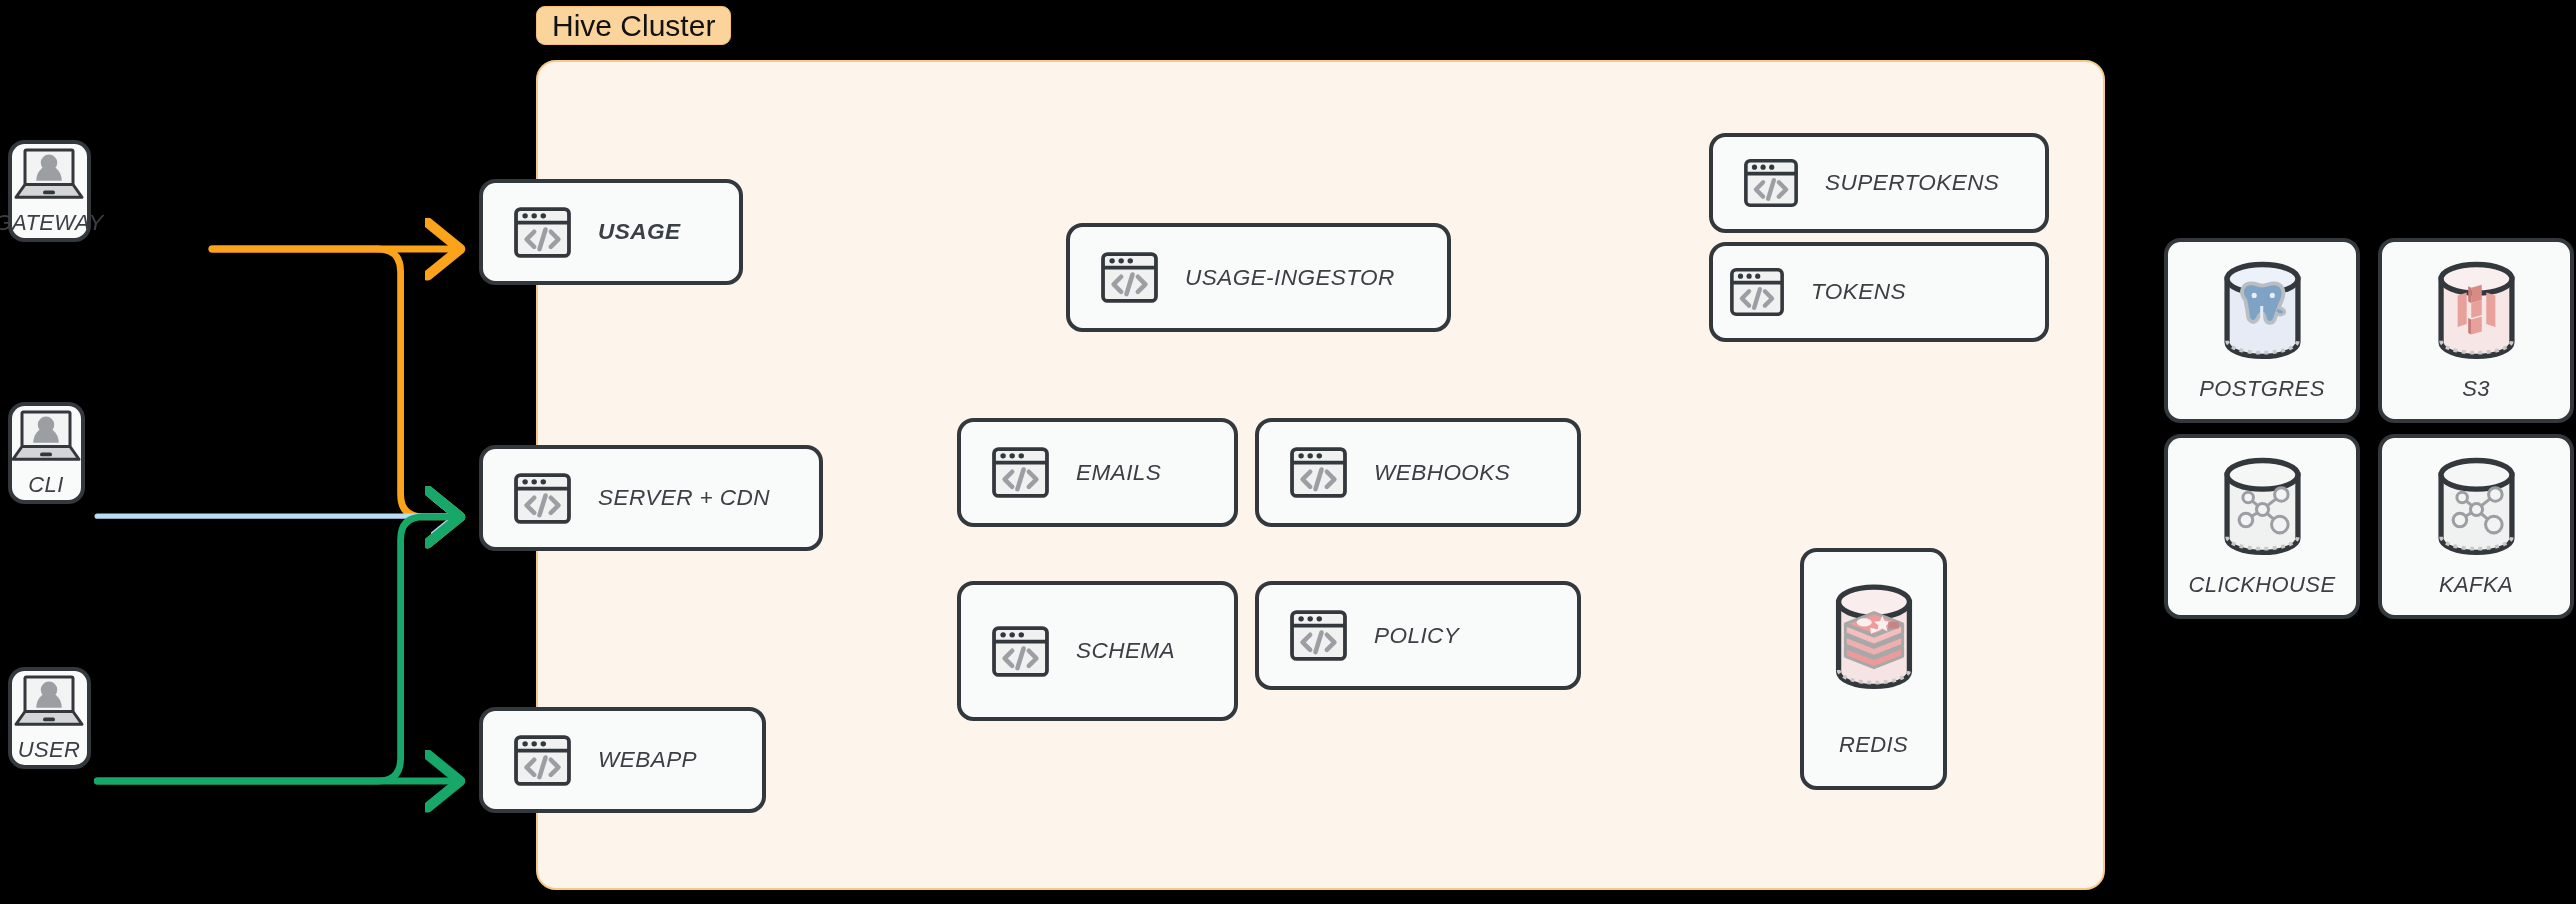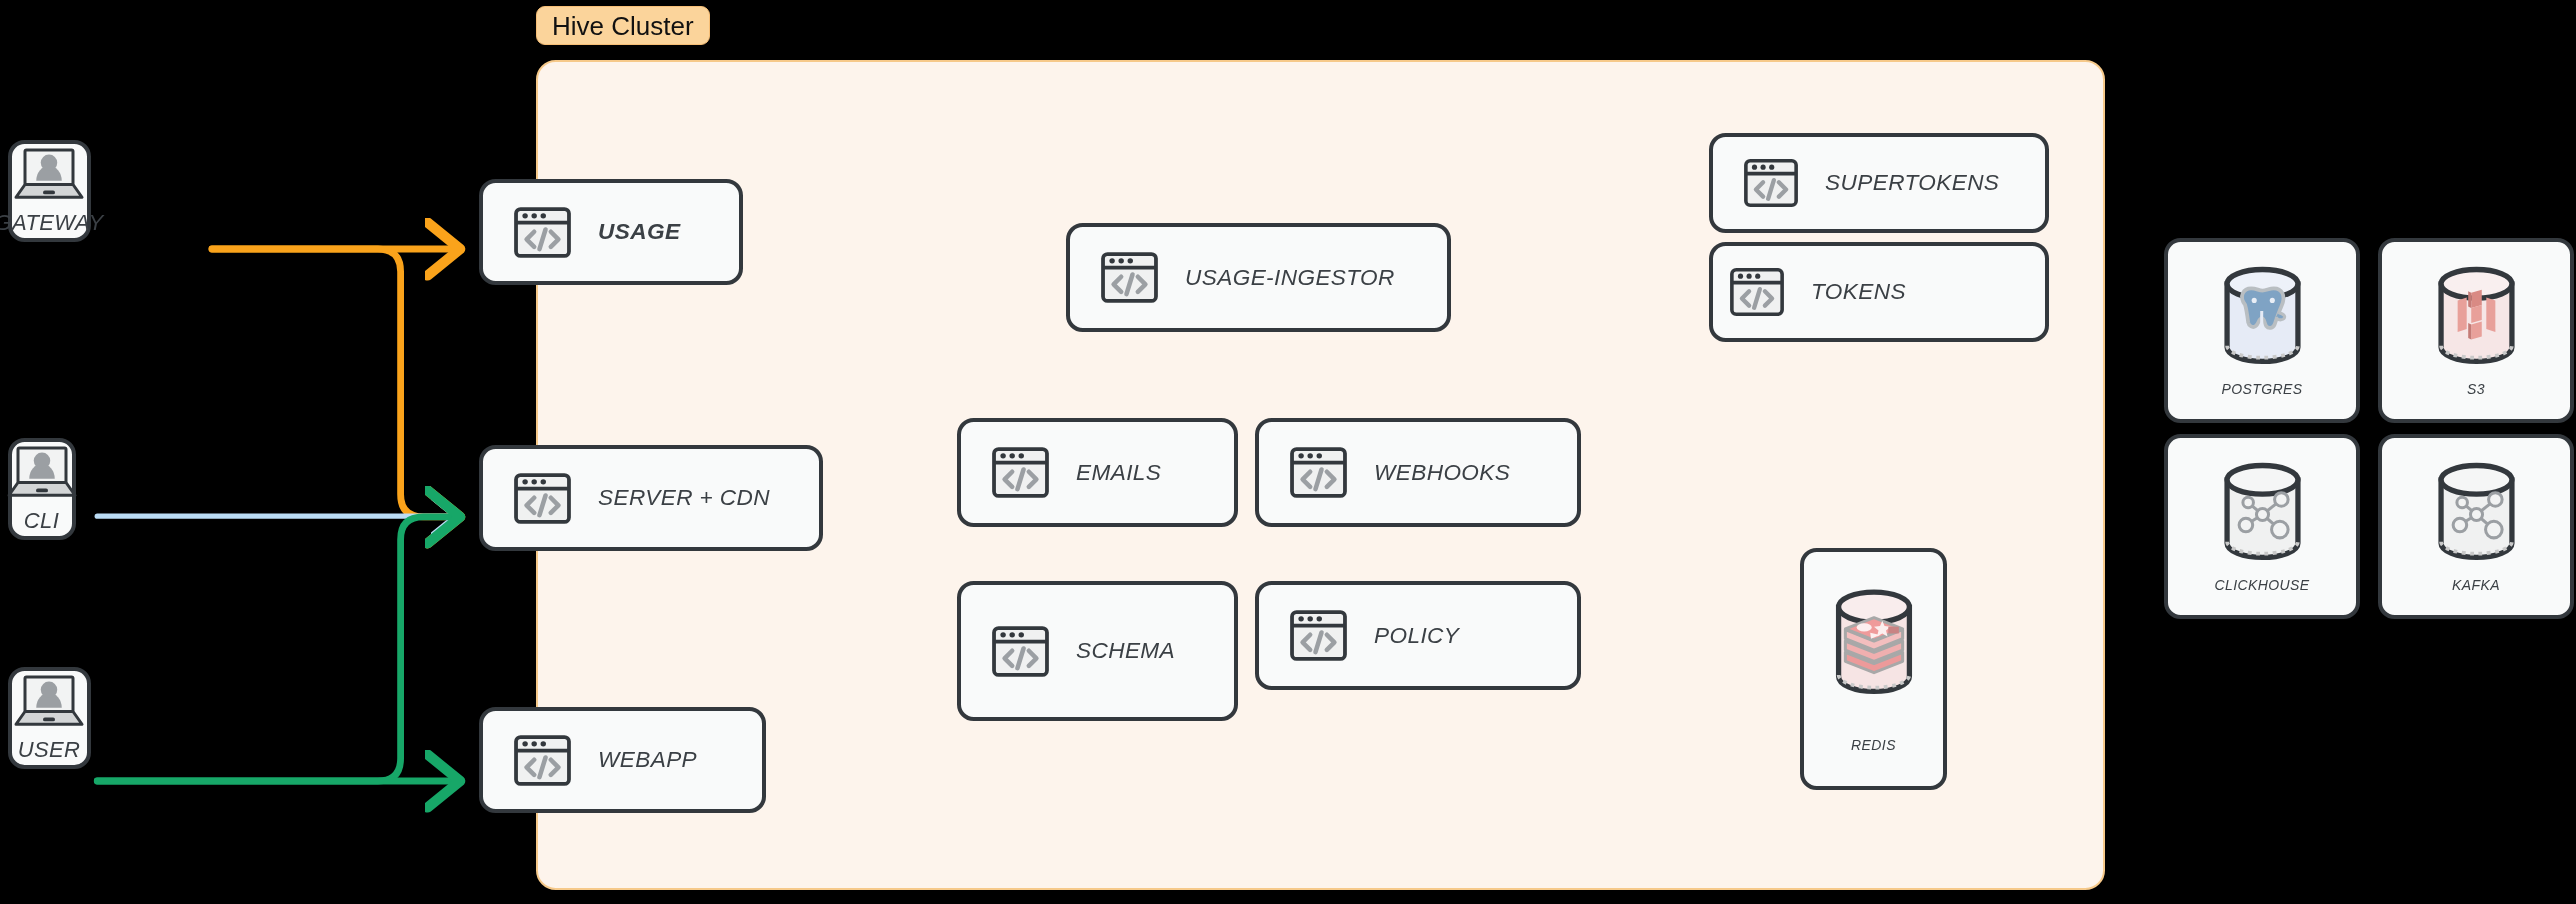--- a/index.html
+++ b/index.html
@@ -39,21 +39,21 @@
     left: 536px;
     top: 6px;
     height: 39px;
     padding: 0 15px;
     display: flex;
     align-items: center;
     background: #FBD49B;
     border: 1.5px solid #F6BE76;
     border-radius: 9px;
     color: #111111;
-    font-size: 26px;
+    font-size: 30px;
     line-height: 1;
     box-sizing: border-box;
   }
 
   
   .node {
     position: absolute;
     background: #F9FAFA;
     border: 4.5px solid #33383D;
     border-radius: 16.6px;
@@ -81,21 +81,21 @@
   .node-label {
     font-style: italic;
     color: #3B4045;
     font-size: 22.6px;
     letter-spacing: 0.4px;
     white-space: nowrap;
     text-align: center;
   }
   .node.service .node-label { font-size: 22.6px; }
   .node.client  .node-label { font-size: 22px; }
-  .node.store   .node-label { font-size: 14px; }
+  .node.store   .node-label { font-size: 22px; }
 
   .icon-wrap { flex: none; display: block; line-height: 0; }
 
   
   #wires {
     position: absolute;
     left: 0; top: 0;
     width: 2576px;
     height: 904px;
     z-index: 2;
@@ -141,21 +141,21 @@
         <path d="M31,46 a17,20 0 0 1 34,0 z" fill="#9B9FA3"></path>
         <circle cx="48" cy="22" r="11" fill="#9B9FA3"></circle>
         <line x1="16" y1="51" x2="80" y2="51" stroke="#33383D" stroke-width="3" stroke-dasharray="5 4"></line>
         <path d="M16,51 L80,51 L92,68 L4,68 Z" fill="#D3D5D6" stroke="#33383D" stroke-width="4" stroke-linejoin="round"></path>
         <rect x="40" y="59" width="16" height="5" rx="2.5" fill="#33383D"></rect>
       </svg>
     </span>
     <span class="node-label">GATEWAY</span>
   </div>
 
-  <div class="node client" style="left:7.5px; top:402px; width:68px; height:102px;margin-top:36px;">
+  <div class="node client" style="left:7.5px; top:402px; width:77px; height:102px;">
     <span class="icon-wrap">
       <svg width="72" height="56" viewBox="0 0 96 74">
         <rect x="16" y="5" width="64" height="46" rx="2" fill="#F2F3F3" stroke="#33383D" stroke-width="4"></rect>
         <path d="M31,46 a17,20 0 0 1 34,0 z" fill="#9B9FA3"></path>
         <circle cx="48" cy="22" r="11" fill="#9B9FA3"></circle>
         <line x1="16" y1="51" x2="80" y2="51" stroke="#33383D" stroke-width="3" stroke-dasharray="5 4"></line>
         <path d="M16,51 L80,51 L92,68 L4,68 Z" fill="#D3D5D6" stroke="#33383D" stroke-width="4" stroke-linejoin="round"></path>
         <rect x="40" y="59" width="16" height="5" rx="2.5" fill="#33383D"></rect>
       </svg>
     </span>

